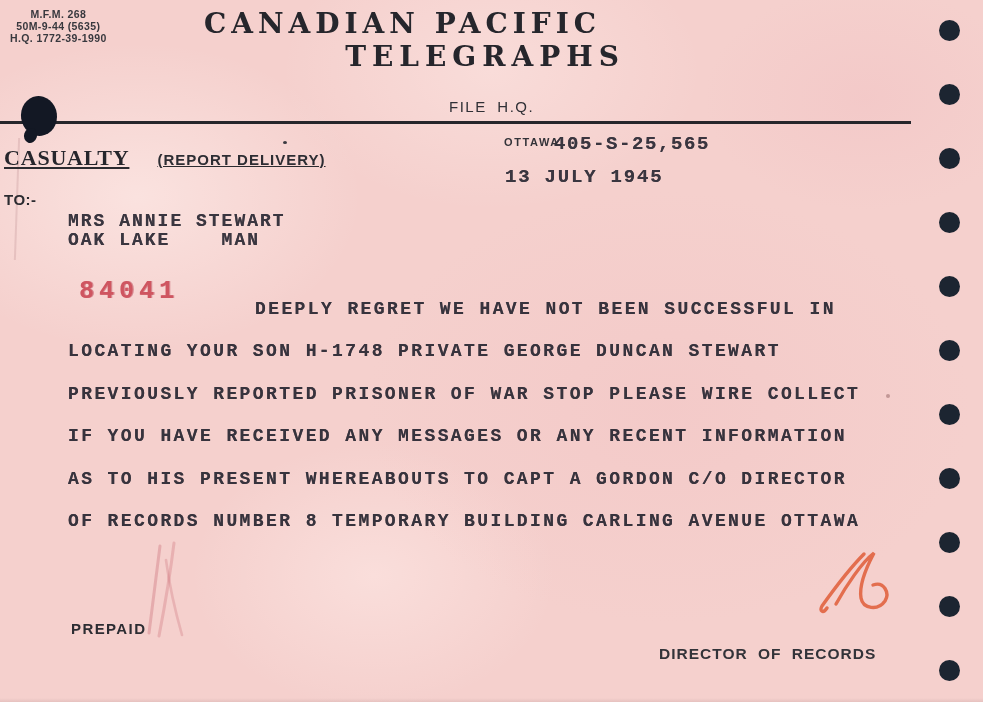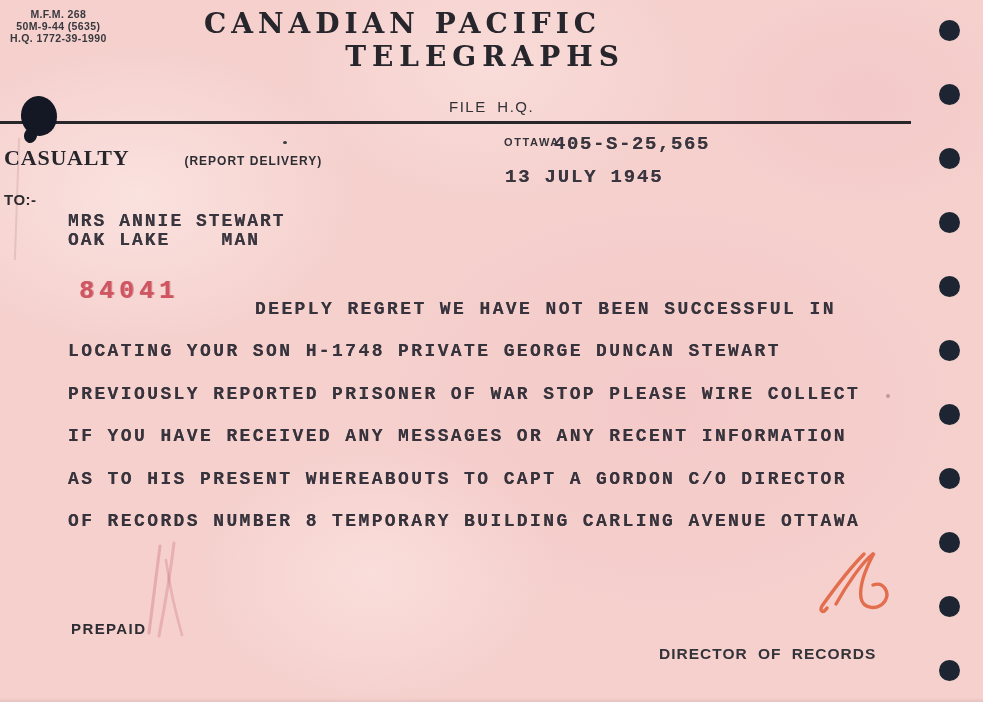--- a/index.html
+++ b/index.html
@@ -41,24 +41,24 @@
     text-shadow: 0 0 0.6px rgba(45,40,50,0.75); }
   .file-number { left: 554px; top: 85px; font-size: 19px; letter-spacing: 1.6px; margin-top: 48px; }
 
   .rule { left: 0; top: 121px; width: 911px; height: 3px; background: #26262b; }
 
   .punch-hole { left: 21px; top: 96px; width: 36px; height: 40px;
     background: #131824; border-radius: 50%; transform: rotate(-8deg); }
   .punch-tail { left: 24px; top: 128px; width: 13px; height: 15px;
     background: #131824; border-radius: 50%; transform: rotate(18deg); }
 
-  .casualty-row { left: 4px; top: 145px; display: flex; align-items: baseline; gap: 12px; }
+  .casualty-row { left: 4px; top: 145px; display: flex; align-items: baseline; gap: 28px; text-decoration: underline; }
   .casualty-label { font-family: "Liberation Serif", serif; font-weight: bold;
     font-size: 22px; letter-spacing: 0.8px; color: #26262c; }
-  .delivery-label { font-size: 12px; font-weight: bold; letter-spacing: 1px; color: #2d2d33; margin-left: 43px; }
+  .delivery-label { font-size: 15px; font-weight: bold; letter-spacing: 1px; color: #2d2d33; }
 
   .to-label { left: 4px; top: 191px; font-size: 15px; font-weight: bold; letter-spacing: 0.5px; }
 
   .origin-city { left: 504px; top: 136px; font-size: 11px; font-weight: bold;
     letter-spacing: 1.6px; color: #333339; }
   .origin-date { left: 505px; top: 166px; font-size: 19px; letter-spacing: 1.8px; }
 
   .recipient-name  { left: 68px; top: 211px; font-size: 18px; letter-spacing: 2px; }
   .recipient-line2 { left: 68px; top: 230px; font-size: 18px; letter-spacing: 2px; }
 

